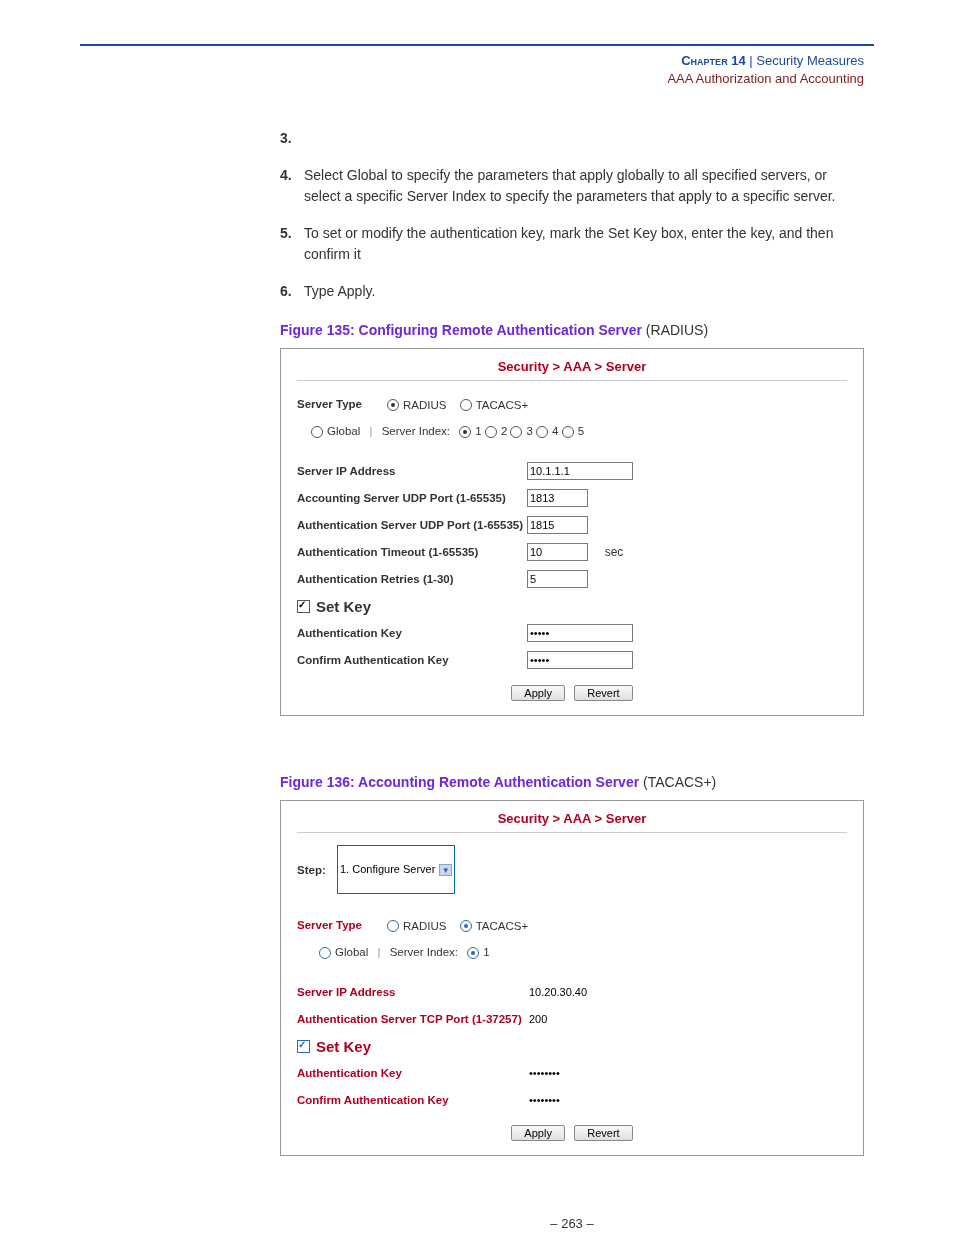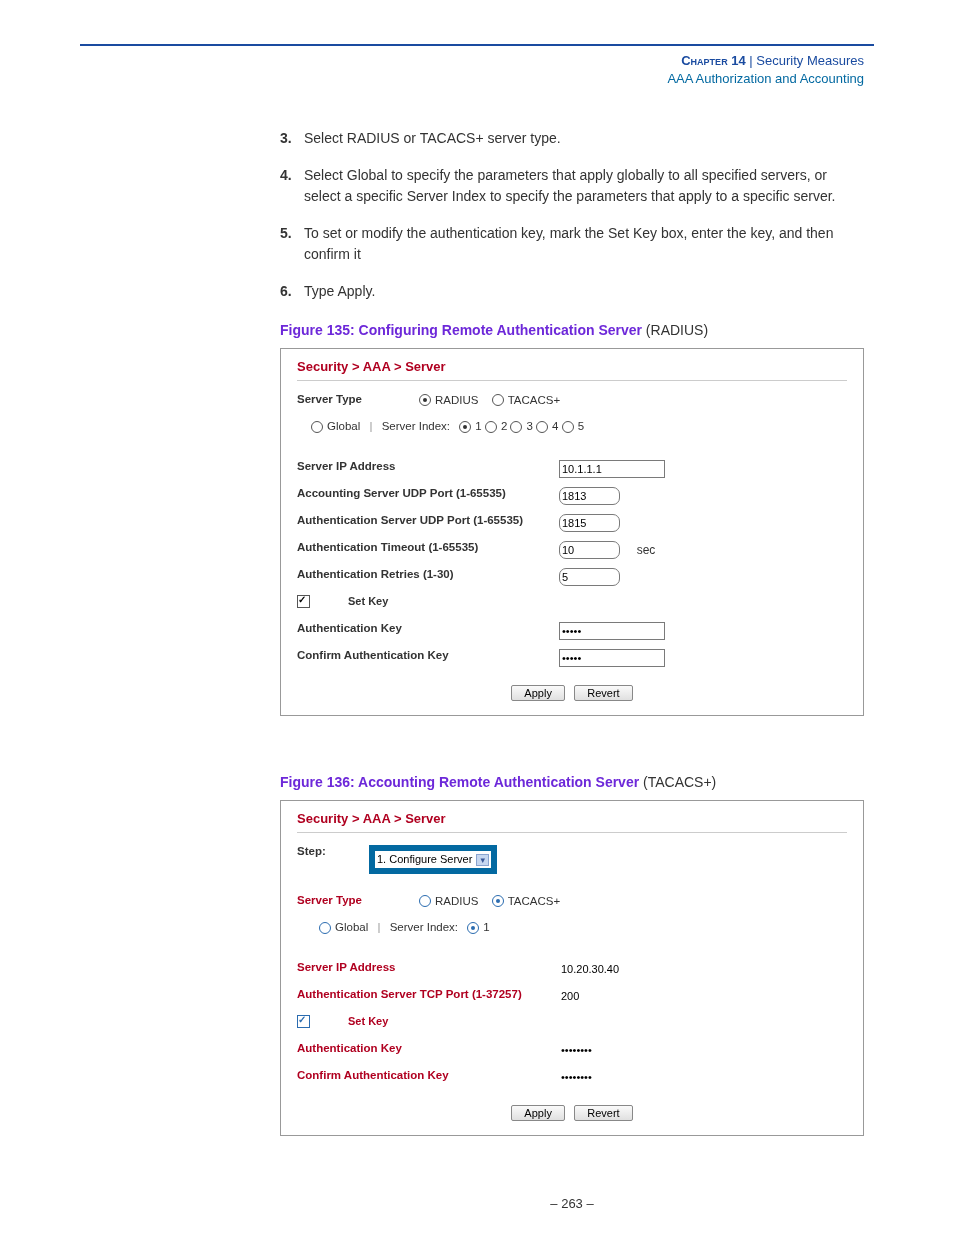--- a/index.html
+++ b/index.html
@@ -21,21 +21,21 @@
   .header-text {
     text-align: right;
     padding-right: 10px;
     font-size: 13px;
     line-height: 1.4;
     margin-bottom: 20px;
   }
   .header-chapter { color: #1a4ba0; font-variant: small-caps; font-weight: bold; margin-top: 27px; }
   .header-sep { color: #1a4ba0; }
   .header-title { color: #1a4ba0; }
-  .header-sub { color: #0369a1; margin-top: 19px; }
+  .header-sub { color: #7f1d1d; margin-top: 19px; }
   .content {
     margin-left: 200px;
     margin-right: 10px;
   }
   ol.steps {
     list-style: none;
     padding: 0;
     margin: 40px 0 20px 0;
   }
   ol.steps li {
@@ -62,61 +62,62 @@
     font-size: 12px;
     margin-bottom: 10px;
   }
   .breadcrumb {
     color: #b00020;
     font-weight: bold;
     font-size: 13px;
     padding-bottom: 6px;
     border-bottom: 1px solid #ccc;
     margin-bottom: 12px;
+    text-align: center;
   }
   .row {
     display: flex;
+    align-items: center;
     margin: 5px 0;
     min-height: 22px;
-    gap: 32px;
   }
   .row .label {
     width: 230px;
     font-weight: bold;
     font-size: 11.5px;
   }
   .row .label.redlabel { color: #b00020; }
   .row .value input[type="text"],
   .row .value input[type="password"] {
     font-size: 11px;
     padding: 1px 2px;
     border: 1px solid #7a7a7a;
     height: 14px;
   }
   .row .value .w100 { width: 100px; }
-  .row .value .w55  { width: 55px; border-radius: 7px; }
+  .row .value .w55  { width: 55px; }
   .radiogroup { font-size: 11.5px; }
   .radiogroup label { margin-right: 10px; vertical-align: middle; }
   .indexrow { margin-left: 0px; font-size: 11.5px; }
-  .checkrow { font-weight: bold; font-size: 11px; }
+  .checkrow { font-weight: bold; font-size: 15px; }
   .btnrow { text-align: center; margin-top: 14px; }
   .btn {
     font-size: 11px;
     padding: 1px 12px;
     border: 1px solid #888;
     background: linear-gradient(#fafafa,#e0e0e0);
     border-radius: 2px;
     margin: 0 3px;
     cursor: pointer;
   }
   .stepselect {
     font-size: 11px;
-    border: 6px solid #0369a1;
+    border: 1px solid #0369a1;
     background: #fff;
-    padding: 2px 2px;
+    padding: 17px 2px;
     color: #000;
   }
   .stepselect .arrow {
     background: #c7d7f0;
     color: #3b5a9a;
     padding: 0 3px;
     margin-left: 4px;
     border: 1px solid #8aa4d0;
     font-size: 9px;
     display: inline-block;
@@ -178,21 +179,20 @@
     <span class="header-sep">|</span>
     <span class="header-title">Security Measures</span><br>
     <span class="header-sub">AAA Authorization and Accounting</span>
   </div>
 
   <div class="content">
 
     <ol class="steps">
       <li>
         <span class="num">3.</span>
-        <span>Select RADIUS or TACACS+ server type.</span>
       </li>
       <li>
         <span class="num">4.</span>
         <span>Select Global to specify the parameters that apply globally to all specified servers, or select a specific Server Index to specify the parameters that apply to a specific server.</span>
       </li>
       <li>
         <span class="num">5.</span>
         <span>To set or modify the authentication key, mark the Set Key box, enter the key, and then confirm it</span>
       </li>
       <li>

